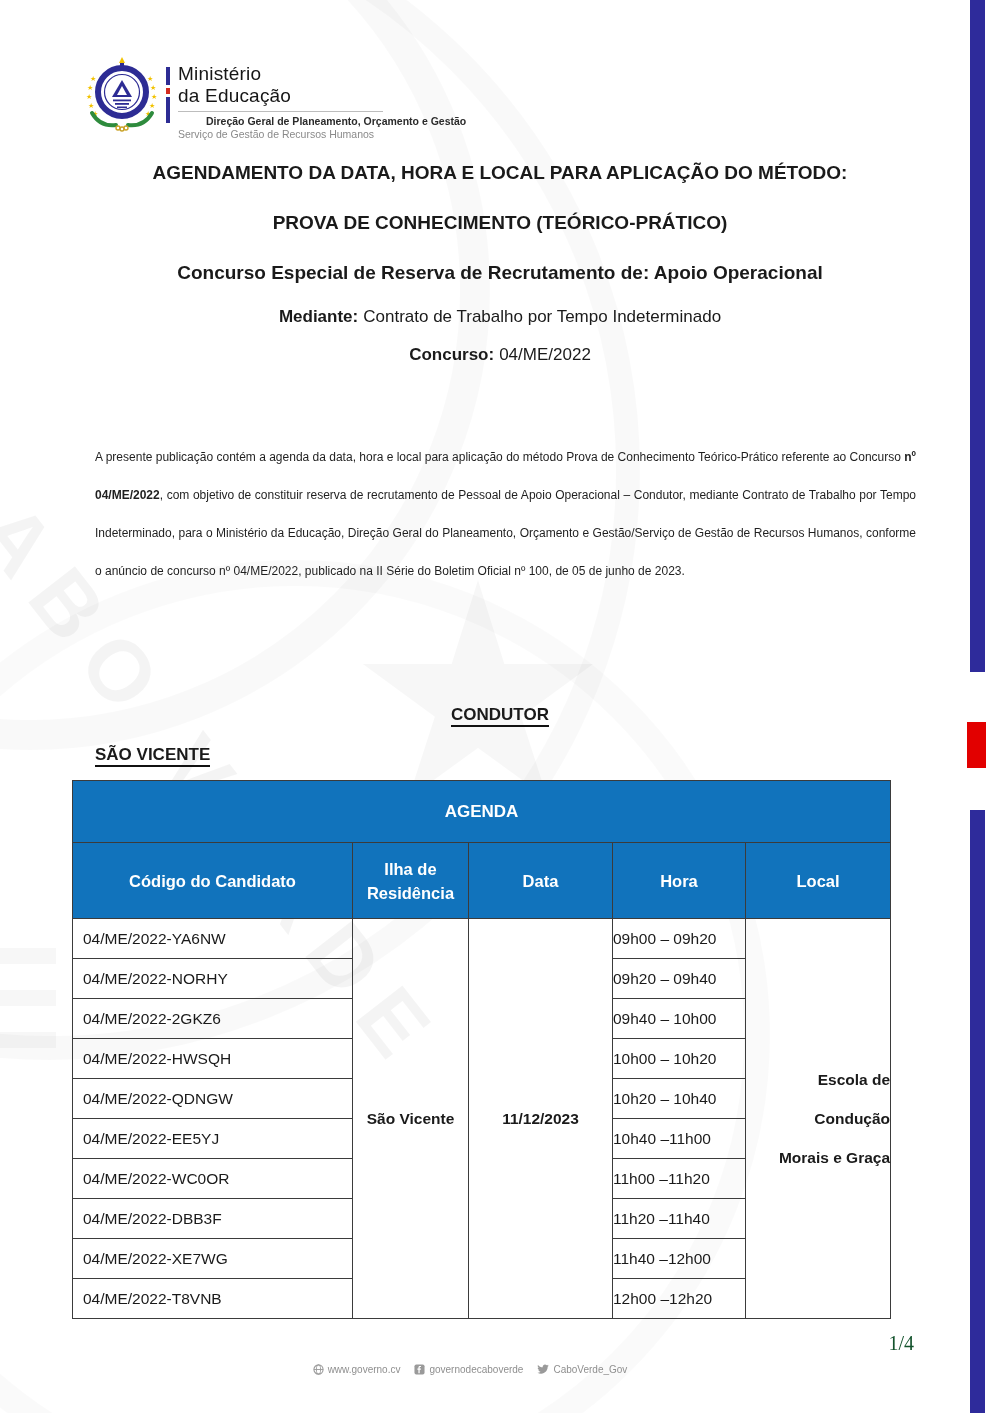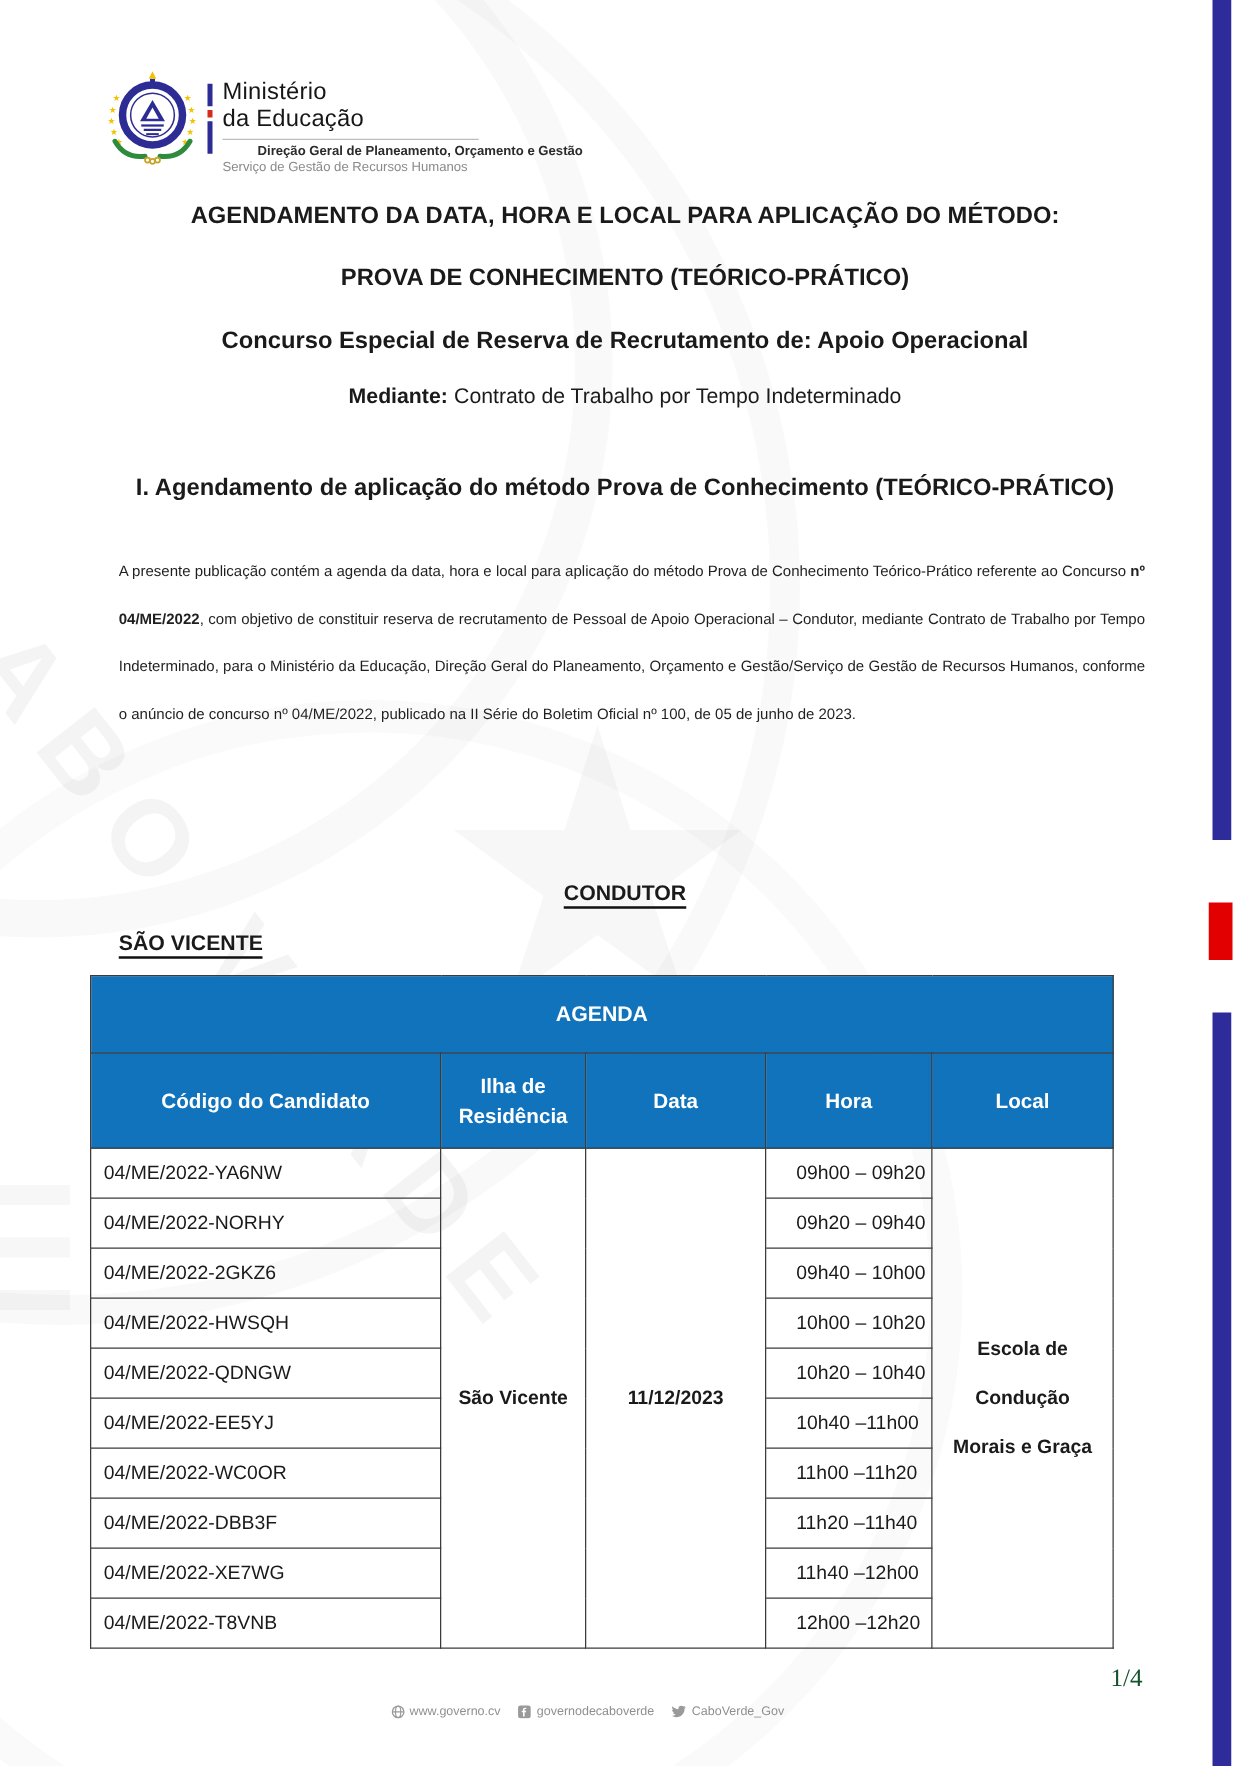--- a/index.html
+++ b/index.html
@@ -73,25 +73,25 @@
   .agenda-table {
     position:absolute; left:72px; top:780px; width:818px;
     border-collapse:collapse; table-layout:fixed; font-size:15.5px;
   }
   .agenda-table td, .agenda-table th { border:1.5px solid var(--border_dark); vertical-align:middle; }
   .agenda-table .hdr { background:var(--table_header_blue); color:#ffffff; font-weight:bold; text-align:center; }
   .row-agenda td { height:62px; font-size:17px; }
   .row-cols td { height:76px; font-size:16.5px; line-height:24px; }
   .data-row td { height:40px; }
   .cell-code { padding-left:10px; background:transparent; }
-  .cell-hora { padding-left:24px; }
+  .cell-hora { padding-left:0; }
   .cell-ilha { text-align:center; font-weight:bold; }
   .cell-data { text-align:center; font-weight:bold; }
   .cell-local { text-align:center; font-weight:bold; }
-  .cell-local div { line-height:39px; }
+  .cell-local div { line-height:39px;text-align:right; }
   
   .page-number {
     position:absolute; right:86px; top:1332px; font-family:"Liberation Serif", serif;
     font-size:20px; color:#14532d;
   }
   .footer {
     position:absolute; left:0; top:1364px; width:940px;
     display:flex; justify-content:center; align-items:center; gap:14px;
     font-size:10px; color:var(--footer_gray);
   }
@@ -165,21 +165,23 @@
       <div class="logo-sub2">Serviço de Gestão de Recursos Humanos</div>
     </div>
   </div>
 
   <div class="titles t1 title-line">AGENDAMENTO DA DATA, HORA E LOCAL PARA APLICAÇÃO DO MÉTODO:</div>
   <div class="titles t2 title-line">PROVA DE CONHECIMENTO (TEÓRICO-PRÁTICO)</div>
   <div class="titles t3 title-line">Concurso Especial de Reserva de Recrutamento de: Apoio Operacional</div>
   <div class="titles t4 mixed-line">
     <span class="lbl">Mediante:</span><span>Contrato de Trabalho por Tempo Indeterminado</span>
   </div>
-  <div class="titles t6 title-line">I. Agendamento de aplicação do método Prova de Conhecimento (TEÓRICO-PRÁTICO)</div>
+  <div class="titles t5 mixed-line">
+    <span class="lbl">Concurso:</span><span>04/ME/2022</span>
+  </div>
 
   <p class="body-par"><span>A presente publicação contém a agenda da data, hora e local para aplicação do método Prova de Conhecimento Teórico-Prático referente ao Concurso </span><span class="b">nº 04/ME/2022</span><span>, com objetivo de constituir reserva de recrutamento de Pessoal de Apoio Operacional – Condutor, mediante Contrato de Trabalho por Tempo Indeterminado, para o Ministério da Educação, Direção Geral do Planeamento, Orçamento e Gestão/Serviço de Gestão de Recursos Humanos, conforme o anúncio de concurso nº 04/ME/2022,  publicado na II Série do Boletim Oficial nº 100, de 05 de junho de 2023.</span></p>
 
   <div class="h-condutor"><span>CONDUTOR</span></div>
   <div class="h-saovicente"><span>SÃO VICENTE</span></div>
 
   <table class="agenda-table">
     <colgroup>
       <col style="width:280px">
         <col style="width:116px">

